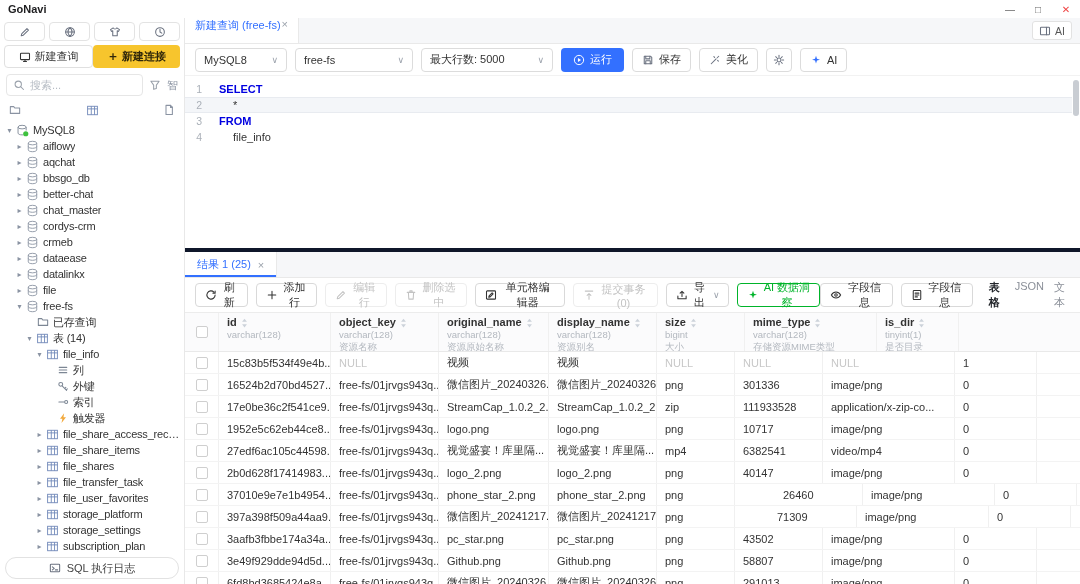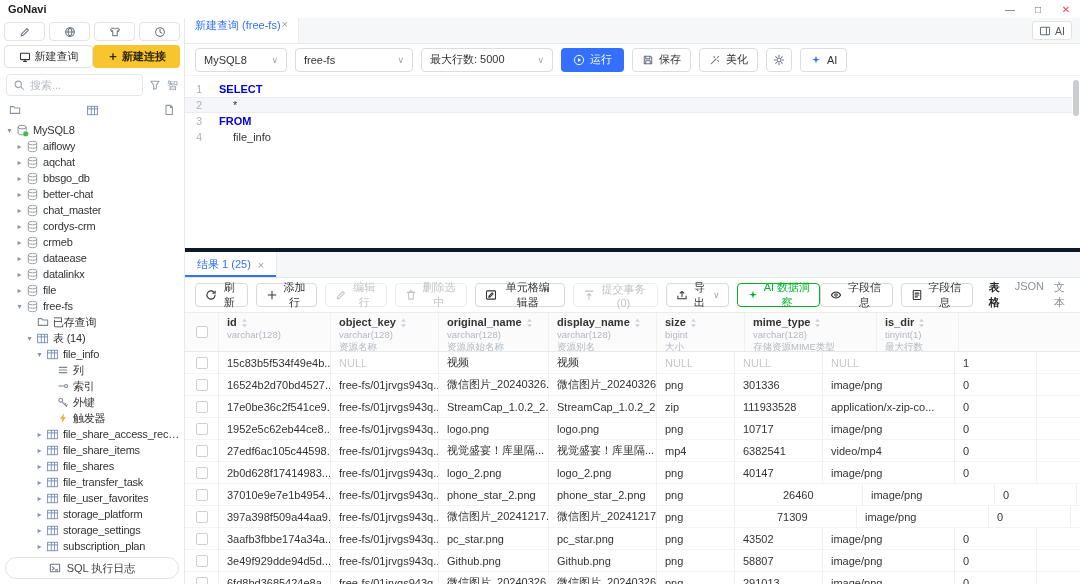--- a/index.html
+++ b/index.html
@@ -357,35 +357,35 @@
           <svg width="12" height="12" viewBox="0 0 16 16" fill="none" stroke="currentColor" stroke-width="1.4" stroke-linecap="round" stroke-linejoin="round">
             <path d="M3 4.5h10M3 8h10M3 11.5h10"></path>
           </svg>
         </span>
         <span class="tree-label">列</span>
       </div>
       <div class="tree-row" style="padding-left: 44px;">
         <span class="arrow"></span>
         <span class="icon">
           <svg width="12" height="12" viewBox="0 0 16 16" fill="none" stroke="currentColor" stroke-width="1.4" stroke-linecap="round" stroke-linejoin="round">
+            <circle cx="5" cy="5.8" r="2.6"></circle>
+            <path d="M6.8 7.8l6 6M10.3 11.3l1.5-1.5M12.3 13.3l1.5-1.5"></path>
+          </svg>
+        </span>
+        <span class="tree-label">外键</span>
+      </div>
+      <div class="tree-row" style="padding-left: 44px;">
+        <span class="arrow"></span>
+        <span class="icon">
+          <svg width="12" height="12" viewBox="0 0 16 16" fill="none" stroke="currentColor" stroke-width="1.4" stroke-linecap="round" stroke-linejoin="round">
             <path d="M2.5 8h7.2"></path>
             <circle cx="12.2" cy="8" r="2"></circle>
           </svg>
         </span>
         <span class="tree-label">索引</span>
-      </div>
-      <div class="tree-row" style="padding-left: 44px;">
-        <span class="arrow"></span>
-        <span class="icon">
-          <svg width="12" height="12" viewBox="0 0 16 16" fill="none" stroke="currentColor" stroke-width="1.4" stroke-linecap="round" stroke-linejoin="round">
-            <circle cx="5" cy="5.8" r="2.6"></circle>
-            <path d="M6.8 7.8l6 6M10.3 11.3l1.5-1.5M12.3 13.3l1.5-1.5"></path>
-          </svg>
-        </span>
-        <span class="tree-label">外键</span>
       </div>
       <div class="tree-row" style="padding-left: 44px;">
         <span class="arrow"></span>
         <span class="icon">
           <svg width="12" height="12" viewBox="0 0 16 16">
             <path d="M9.5 1.5L4 9h3.2L6 14.5 12 7H8.6z" fill="#f2a93c"></path>
           </svg>
         </span>
         <span class="tree-label">触发器</span>
       </div>
@@ -769,21 +769,21 @@
             <div class="col-name">
               <span>is_dir</span>
               <span class="sort">
                 <svg width="7" height="10" viewBox="0 0 8 11">
                   <path d="M4 .5L6.8 4H1.2z" fill="#ccd2da"></path>
                   <path d="M4 10.5L1.2 7h5.6z" fill="#ccd2da"></path>
                 </svg>
               </span>
             </div>
             <div class="col-type">tinyint(1)</div>
-            <div class="col-comment">最大行数</div>
+            <div class="col-comment">是否目录</div>
           </div>
           <div class="g-cell fill"></div>
         </div>
       <div class="g-body">
           <div class="g-row">
             <div class="g-cell g-check" style="width: 34px;">
               <span class="checkbox"></span>
             </div>
             <div class="g-cell g-val" style="width: 112px;">15c83b5f534f49e4b...</div>
             <div class="g-cell g-val null" style="width: 108px;">NULL</div>

